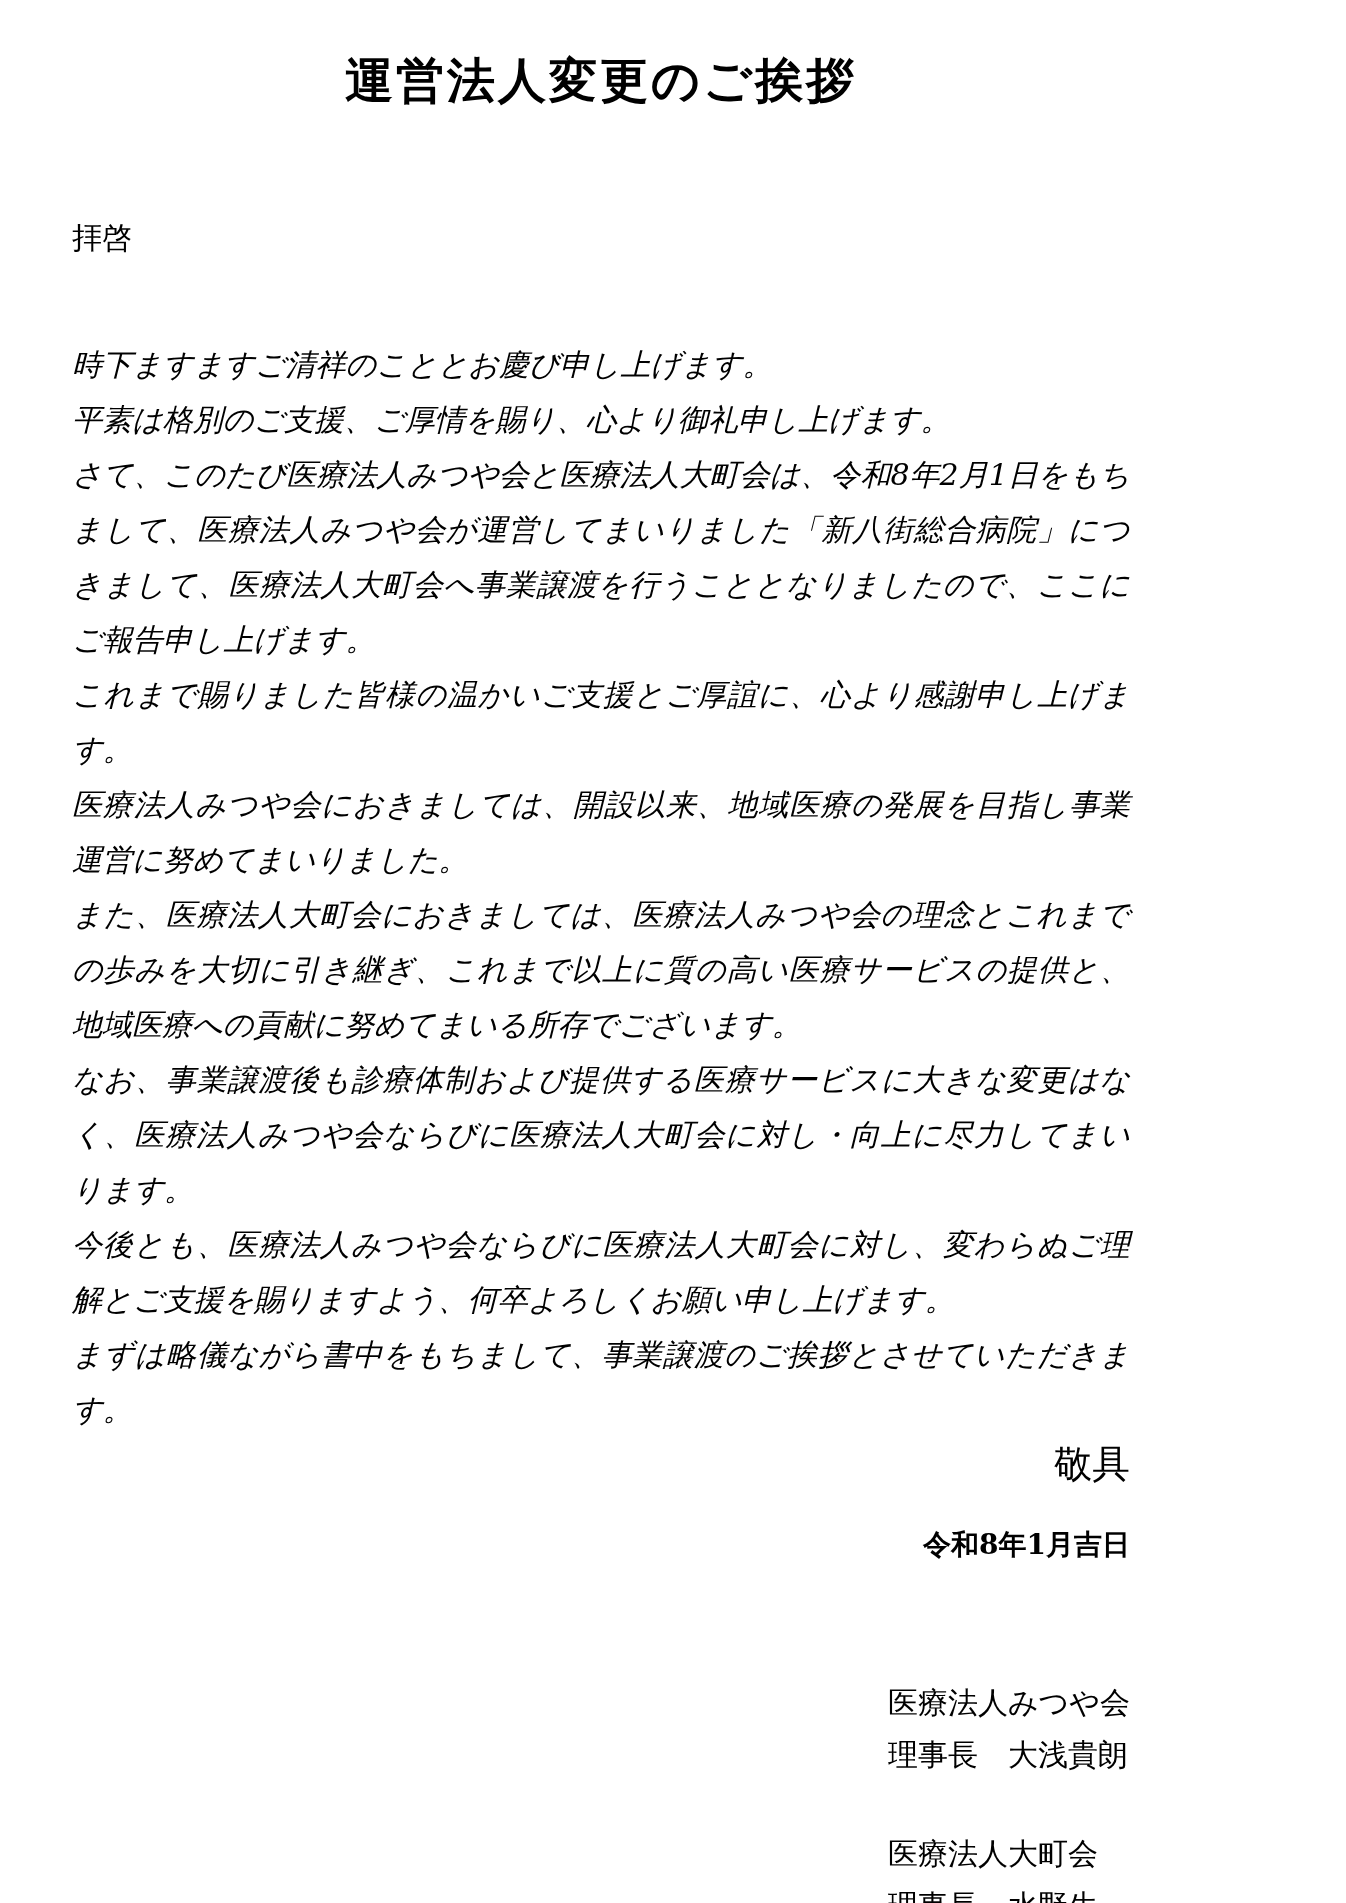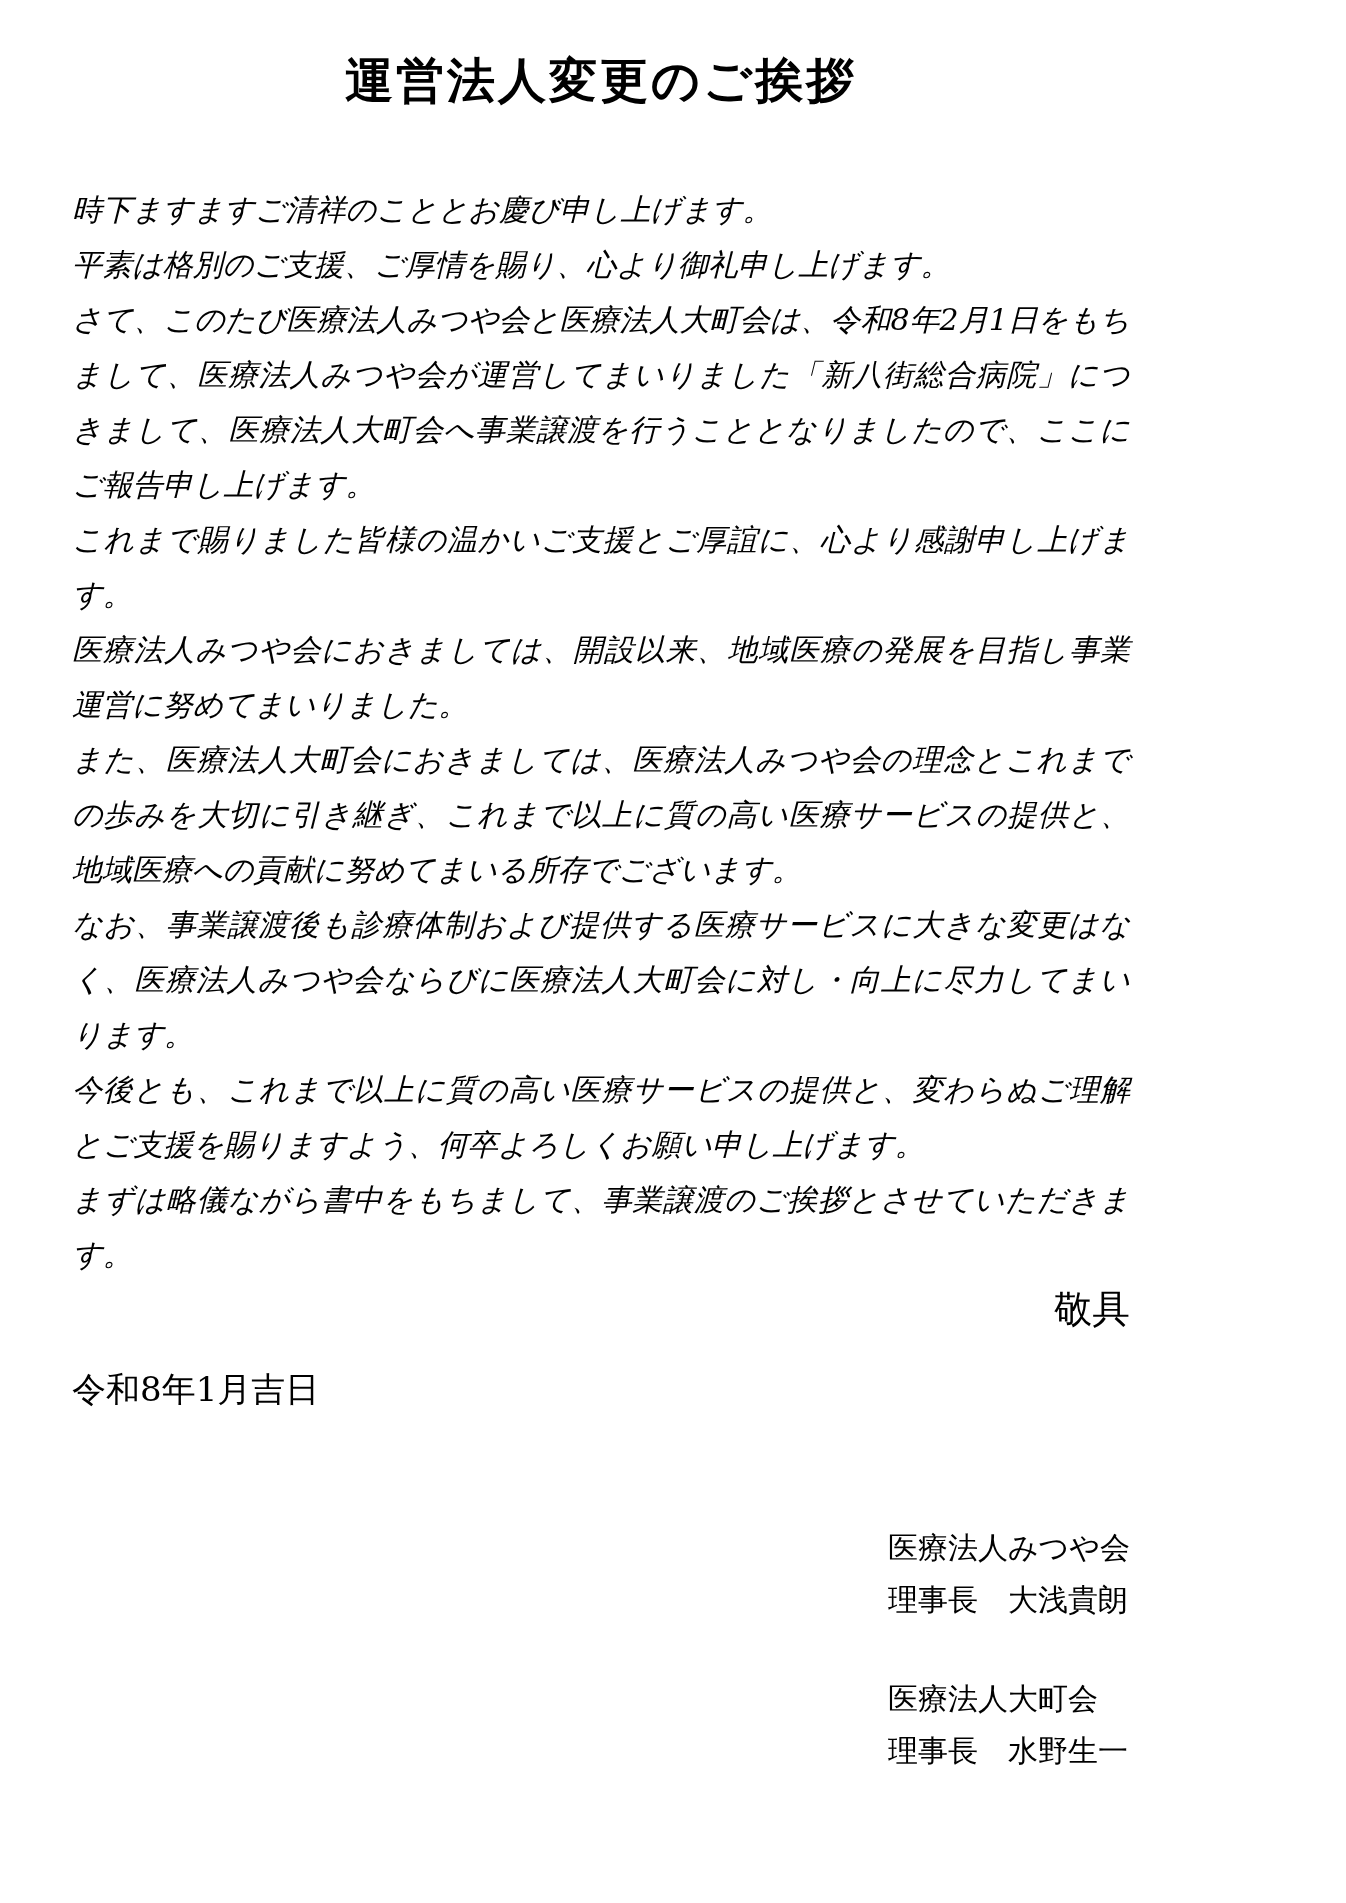--- a/index.html
+++ b/index.html
@@ -46,23 +46,24 @@
     text-justify: inter-character;
   }
   .closing {
     margin: 0;
     font-size: 38px;
     line-height: 55px;
     text-align: right;
   }
   .date-line {
     margin: 25px 0 0 0;
-    font-size: 34px;
+    font-size: 28px;
     line-height: 55px;
-    text-align: left;
+    text-align: right;
+    font-weight: bold;
   }
   .signature-area {
     margin-top: 105px;
     margin-left: auto;
     margin-right: 0;
     width: fit-content;
   }
   .signature-block {
     font-size: 30px;
     line-height: 52px;
@@ -75,30 +76,31 @@
     margin: 0;
   }
 </style>
 </head>
 <body>
 
 <div class="page">
 
   <h1 class="title">運営法人変更のご挨拶</h1>
 
+  <p class="salutation">拝啓</p>
 
   <div class="body-text">
     <p>時下ますますご清祥のこととお慶び申し上げます。</p>
     <p>平素は格別のご支援、ご厚情を賜り、心より御礼申し上げます。</p>
     <p>さて、このたび医療法人みつや会と医療法人大町会は、令和8年2月1日をもちまして、医療法人みつや会が運営してまいりました「新八街総合病院」につきまして、医療法人大町会へ事業譲渡を行うこととなりましたので、ここにご報告申し上げます。</p>
     <p>これまで賜りました皆様の温かいご支援とご厚誼に、心より感謝申し上げます。</p>
     <p>医療法人みつや会におきましては、開設以来、地域医療の発展を目指し事業運営に努めてまいりました。</p>
     <p>また、医療法人大町会におきましては、医療法人みつや会の理念とこれまでの歩みを大切に引き継ぎ、これまで以上に質の高い医療サービスの提供と、地域医療への貢献に努めてまいる所存でございます。</p>
     <p>なお、事業譲渡後も診療体制および提供する医療サービスに大きな変更はなく、医療法人みつや会ならびに医療法人大町会に対し・向上に尽力してまいります。</p>
-    <p>今後とも、これまで以上に質の高い医療サービスの提供と、変わらぬご理解とご支援を賜りますよう、何卒よろしくお願い申し上げます。</p>
+    <p>今後とも、医療法人みつや会ならびに医療法人大町会に対し、変わらぬご理解とご支援を賜りますよう、何卒よろしくお願い申し上げます。</p>
     <p>まずは略儀ながら書中をもちまして、事業譲渡のご挨拶とさせていただきます。</p>
   </div>
 
   <p class="closing">敬具</p>
 
   <p class="date-line">令和8年1月吉日</p>
 
   <div class="signature-area">
     <div class="signature-block">
       <p>医療法人みつや会</p>

